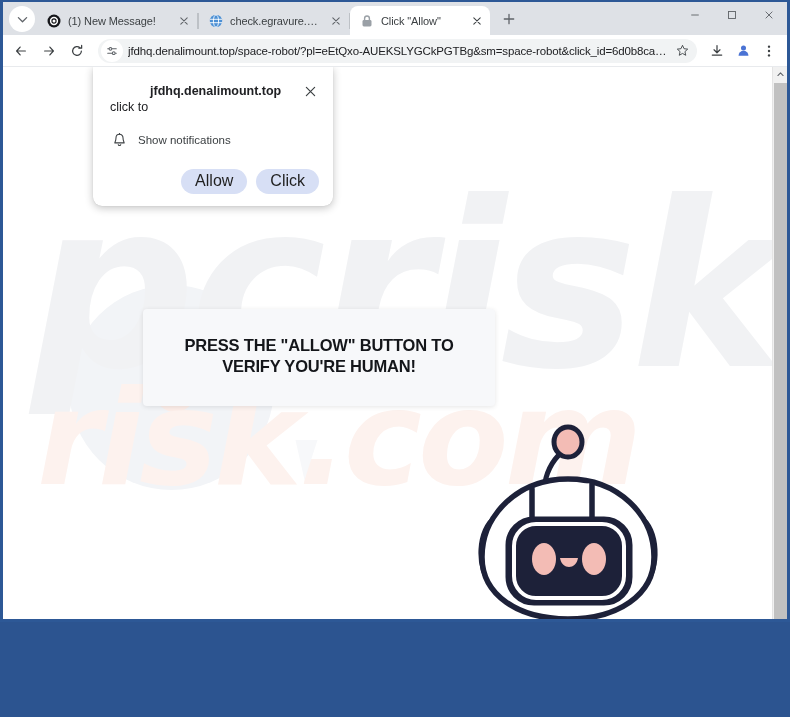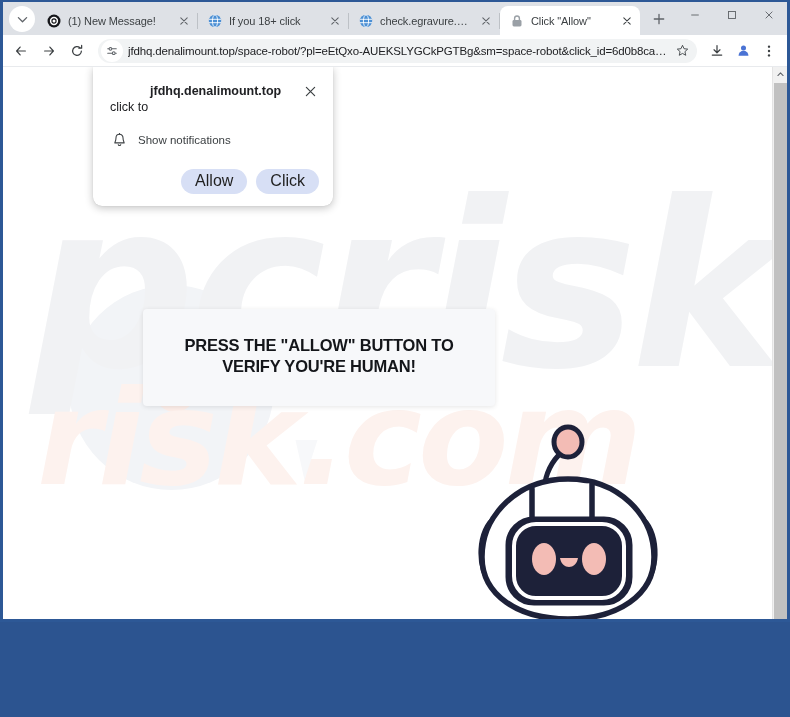--- a/index.html
+++ b/index.html
@@ -380,35 +380,20 @@
       </span>
       <span class="ttl">(1) New Message!</span>
       <span class="tclose">
         <svg viewBox="0 0 10 10">
           <path d="M1 1 L9 9 M9 1 L1 9" stroke="#5f6368" stroke-width="1.3" stroke-linecap="round"></path>
         </svg>
       </span>
     </div>
     <div class="tabsep"></div>
 
-    <div class="tab inactive" id="tab2">
-      <span class="fav">
-        <svg viewBox="0 0 14 14">
-          <circle cx="7" cy="7" r="6.2" fill="#4b8fd4"></circle>
-          <ellipse cx="7" cy="7" rx="2.6" ry="6.2" fill="none" stroke="#ffffff" stroke-width="0.9"></ellipse>
-          <path d="M1 5.3 H13 M1 8.7 H13" stroke="#ffffff" stroke-width="0.9"></path>
-        </svg>
-      </span>
-      <span class="ttl">If you 18+ click</span>
-      <span class="tclose">
-        <svg viewBox="0 0 10 10">
-          <path d="M1 1 L9 9 M9 1 L1 9" stroke="#5f6368" stroke-width="1.3" stroke-linecap="round"></path>
-        </svg>
-      </span>
-    </div>
     <div class="tabsep"></div>
 
     <div class="tab inactive" id="tab3">
       <span class="fav">
         <svg viewBox="0 0 14 14">
           <circle cx="7" cy="7" r="6.2" fill="#4b8fd4"></circle>
           <ellipse cx="7" cy="7" rx="2.6" ry="6.2" fill="none" stroke="#ffffff" stroke-width="0.9"></ellipse>
           <path d="M1 5.3 H13 M1 8.7 H13" stroke="#ffffff" stroke-width="0.9"></path>
         </svg>
       </span>

